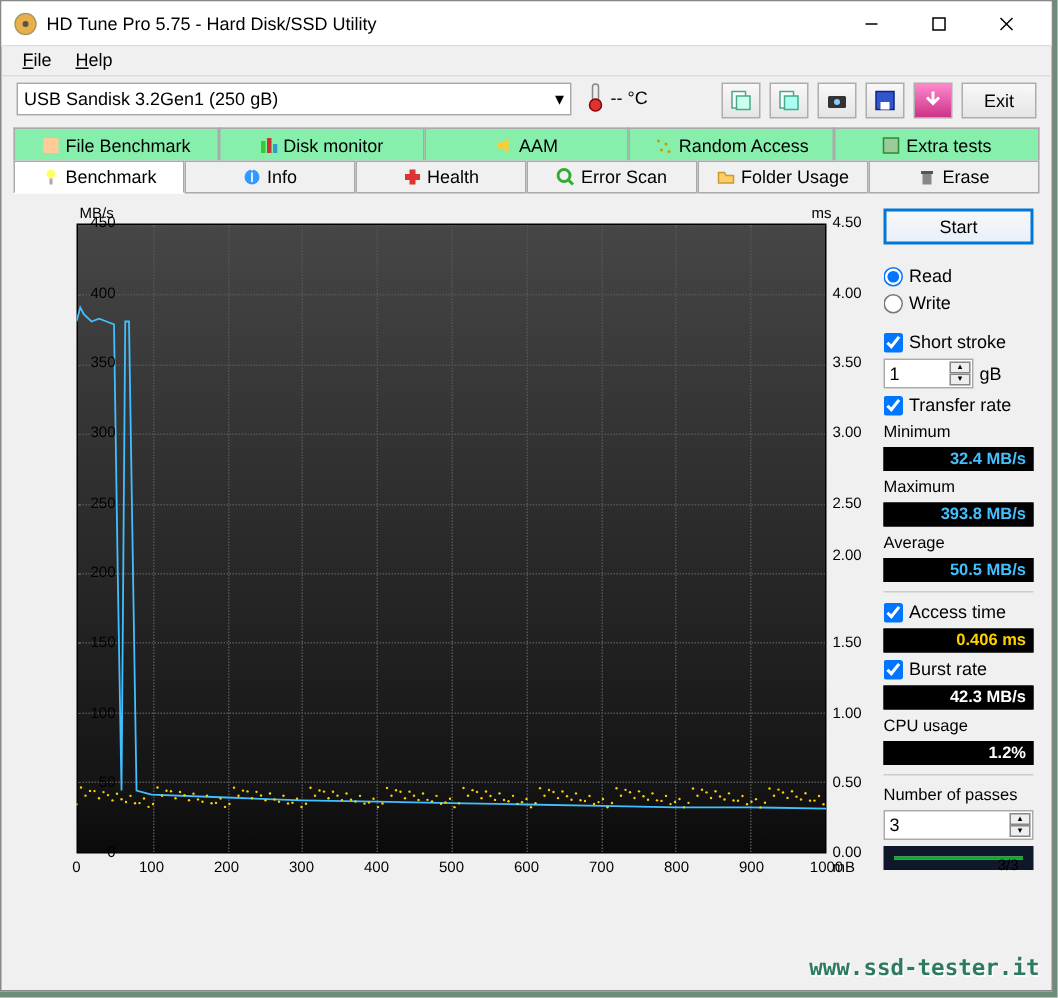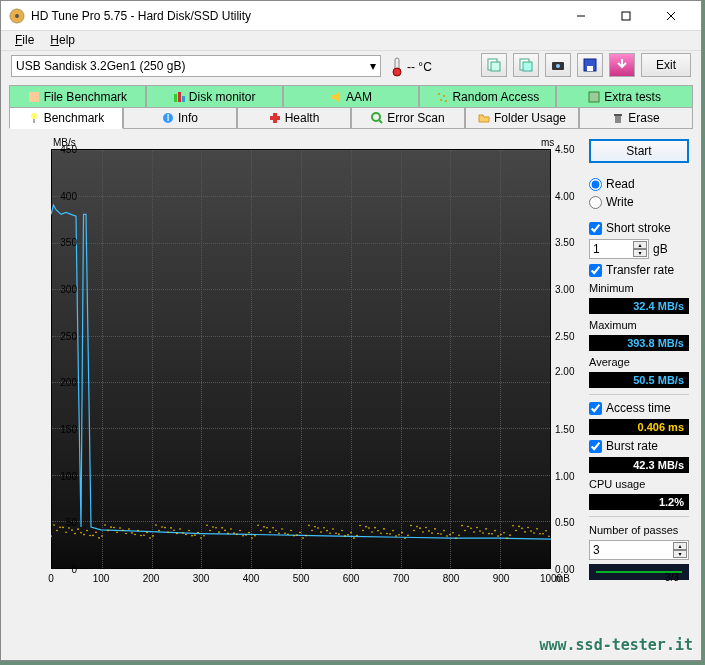--- a/index.html
+++ b/index.html
@@ -6,21 +6,21 @@
 body { background: #6b8e7a; height: 665px; width: 705px; overflow: hidden; }
 .window { width: 702px; height: 661px; background: #f0f0f0; border: 1px solid #888; position: relative; }
 .titlebar { height: 30px; background: #fff; display: flex; align-items: center; padding: 0 8px; border-bottom: 1px solid #ddd; }
 .titlebar .icon { width: 16px; height: 16px; margin-right: 6px; }
 .titlebar .title { flex: 1; }
 .winbuttons { display: flex; }
 .winbtn { width: 45px; height: 29px; display: flex; align-items: center; justify-content: center; cursor: pointer; }
 .menubar { height: 20px; display: flex; padding: 0 6px; border-bottom: 1px solid #ddd; }
 .menuitem { padding: 2px 8px; cursor: pointer; text-align: center; }
 .menuitem u { text-decoration: underline; }
-.toolbar { height: 30px; display: flex; align-items: flex-end; padding: 4px 10px; gap: 6px; }
+.toolbar { height: 30px; display: flex; align-items: flex-start; padding: 4px 10px; gap: 6px; }
 .device-select { flex: 0 0 370px; height: 22px; border: 1px solid #a9a9a9; background: #fff; padding: 0 4px; display: flex; align-items: center; justify-content: space-between; cursor: pointer; }
 .temp { display: flex; align-items: center; gap: 4px; margin-left: 4px; }
 .thermo { width: 12px; height: 20px; }
 .tbtn { width: 26px; height: 24px; border: 1px solid #adadad; background: linear-gradient(#f8f8f8,#e5e5e5); display: flex; align-items: center; justify-content: center; cursor: pointer; }
 .exit-btn { width: 50px; height: 24px; border: 1px solid #adadad; background: linear-gradient(#f8f8f8,#e5e5e5); cursor: pointer; }
 .tabstrip { display: flex; padding: 4px 8px 0 8px; }
 .tab { flex: 1; height: 22px; border: 1px solid #aaa; background: #f0f0f0; display: flex; align-items: center; justify-content: center; gap: 4px; cursor: pointer; font-size: 11px; position: relative; }
 .tab.row1 { border-bottom: none; background:#86efac;}
 .tab.active { background: #fff; border-bottom: 1px solid #fff; z-index: 2; }
 .tabrow2 { display: flex; padding: 0 8px; }

